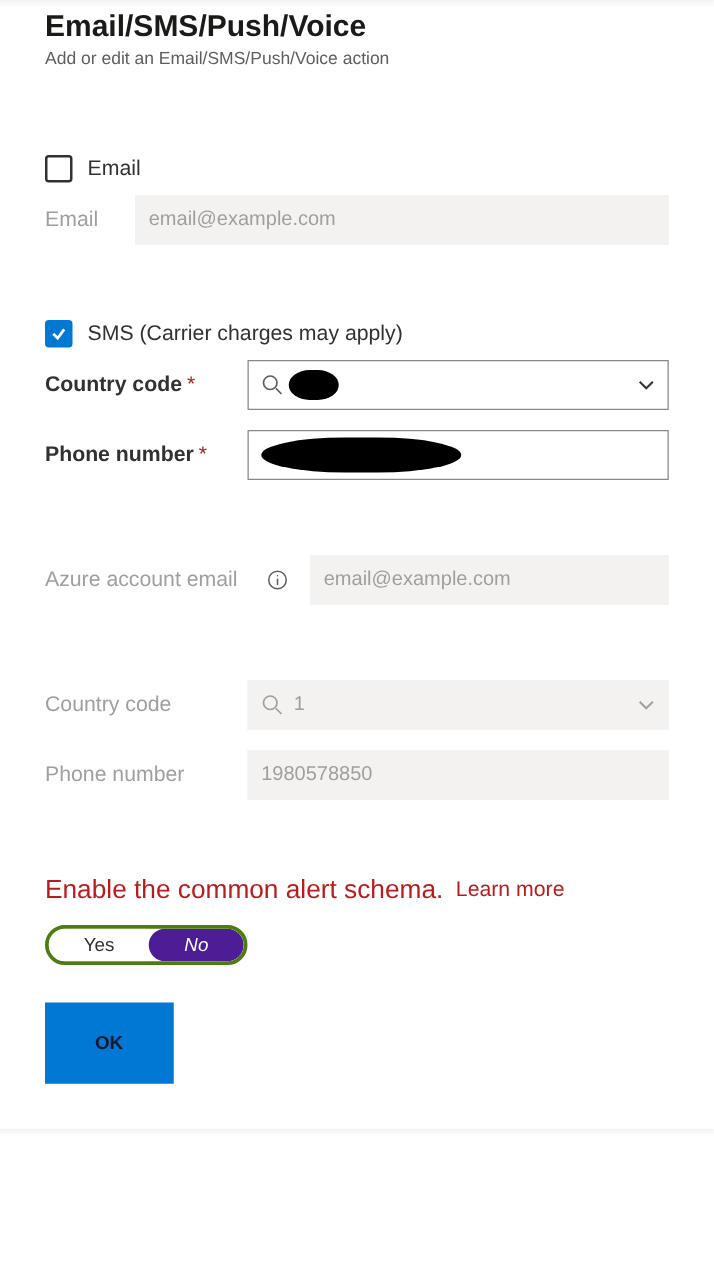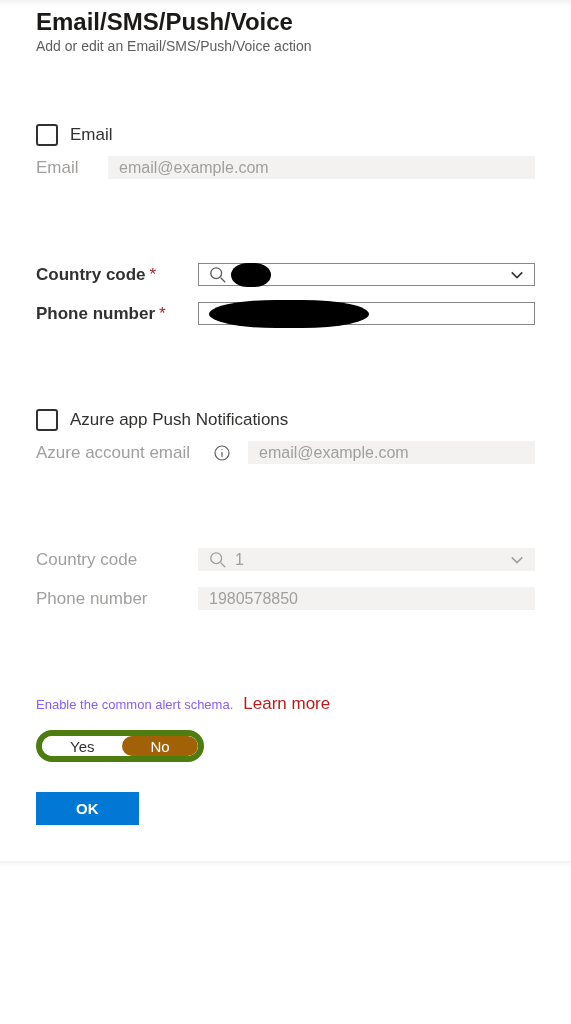--- a/index.html
+++ b/index.html
@@ -21,21 +21,21 @@
       padding-top: 8px;
       color: #1b1a19;
     }
     .page-subtitle {
       font-size: 14px;
       color: #605e5c;
       margin-top: 2px;
       margin-bottom: 70px;
     }
     .section {
-      margin-bottom: 84px;
+      margin-bottom: 60px;
     }
     .checkbox-row {
       display: flex;
       align-items: center;
       gap: 12px;
       margin-bottom: 10px;
     }
     .checkbox {
       width: 22px;
       height: 22px;
@@ -83,21 +83,21 @@
     .field-label.disabled {
       color: #a19f9d;
       font-weight: 400;
     }
     .req {
       color: #a4262c;
       font-weight: 400;
     }
     .input-box {
       flex: 1;
-      height: 23px;
+      height: 40px;
       border: 1px solid #8a8886;
       background: #fff;
       padding: 0 10px;
       font-size: 16px;
       color: #323130;
       display: flex;
       align-items: center;
       gap: 8px;
       position: relative;
     }
@@ -159,57 +159,58 @@
     }
     .schema-row {
       display: flex;
       align-items: center;
       gap: 10px;
       margin-top: 50px;
       margin-bottom: 16px;
       flex-wrap: wrap;
     }
     .schema-text {
-      font-size: 13px;
-      color: #8b5cf6;
+      font-size: 21px;
+      color: #b91c1c;
     }
     .link {
       color: #b91c1c;
       font-size: 17px;
       cursor: pointer;
     }
     .toggle-group {
       display: inline-flex;
-      border: 6px solid #4d7c0f;
+      border: 3px solid #4d7c0f;
       border-radius: 20px;
       overflow: hidden;
       height: 32px;
       margin-bottom: 30px;
     }
     .toggle-btn {
       border: none;
       background: #fff;
       padding: 0 28px;
       font-size: 15px;
       cursor: pointer;
       color: #323130;
       height: 100%;
     }
     .toggle-btn.active {
-      background: #a16207;
+      background: #4c1d95;
       color: #fff;
       border-radius: 20px;
+      font-style: italic;
     }
     .ok-button {
       background: #0078d4;
-      color: #ffffff;
+      color: #0f172a;
       border: none;
       font-size: 15px;
       font-weight: 600;
-      padding: 8px 40px;
+      padding: 24px 40px;
       cursor: pointer;
     }
     .field-label-small {
       min-width: 60px;
     }
   </style>
 </head>
 <body>
 
 
@@ -228,20 +229,28 @@
   <div class="field-row">
     <span class="field-label field-label-small disabled">Email</span>
     <div class="input-box disabled">
       <span class="input-text placeholder">email@example.com</span>
     </div>
   </div>
 </div>
 
 
 <div class="section">
+  <div class="checkbox-row">
+    <div class="checkbox checked">
+      <svg class="checkmark" viewBox="0 0 16 16">
+          <polyline points="3,8 7,12 13,4"></polyline>
+        </svg>
+    </div>
+    <span class="checkbox-label">SMS (Carrier charges may apply)</span>
+  </div>
   <div class="field-row">
     <span class="field-label">
       <span>Country code</span>
       <span class="req">*</span>
     </span>
     <div class="input-box">
       <svg class="search-icon-svg" viewBox="0 0 20 20">
           <circle cx="8" cy="8" r="6"></circle>
           <line x1="13" y1="13" x2="18" y2="18"></line>
         </svg>
@@ -259,26 +268,20 @@
     </span>
     <div class="input-box">
       <span class="redacted-blob blob-phone"></span>
       <span class="input-text"></span>
     </div>
   </div>
 </div>
 
 
 <div class="section">
-  <div class="checkbox-row">
-    <div class="checkbox">
-      
-    </div>
-    <span class="checkbox-label">Azure app Push Notifications</span>
-  </div>
   <div class="field-row">
     <span class="field-label disabled" style="min-width:200px;gap:24px;">
       <span>Azure account email</span>
       <svg class="info-icon-svg" viewBox="0 0 16 16">
           <circle cx="8" cy="8" r="7"></circle>
           <line x1="8" y1="7" x2="8" y2="12"></line>
           <circle cx="8" cy="4.5" r="0.6" fill="#605e5c" stroke="none"></circle>
         </svg>
     </span>
     <div class="input-box disabled">

